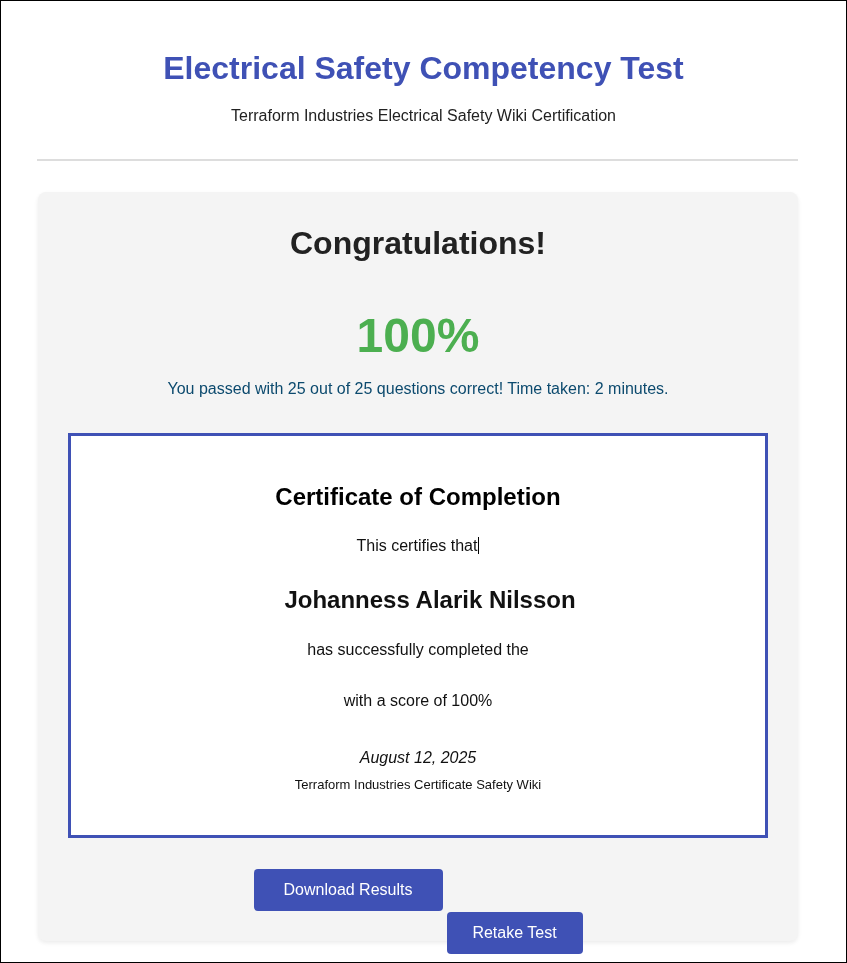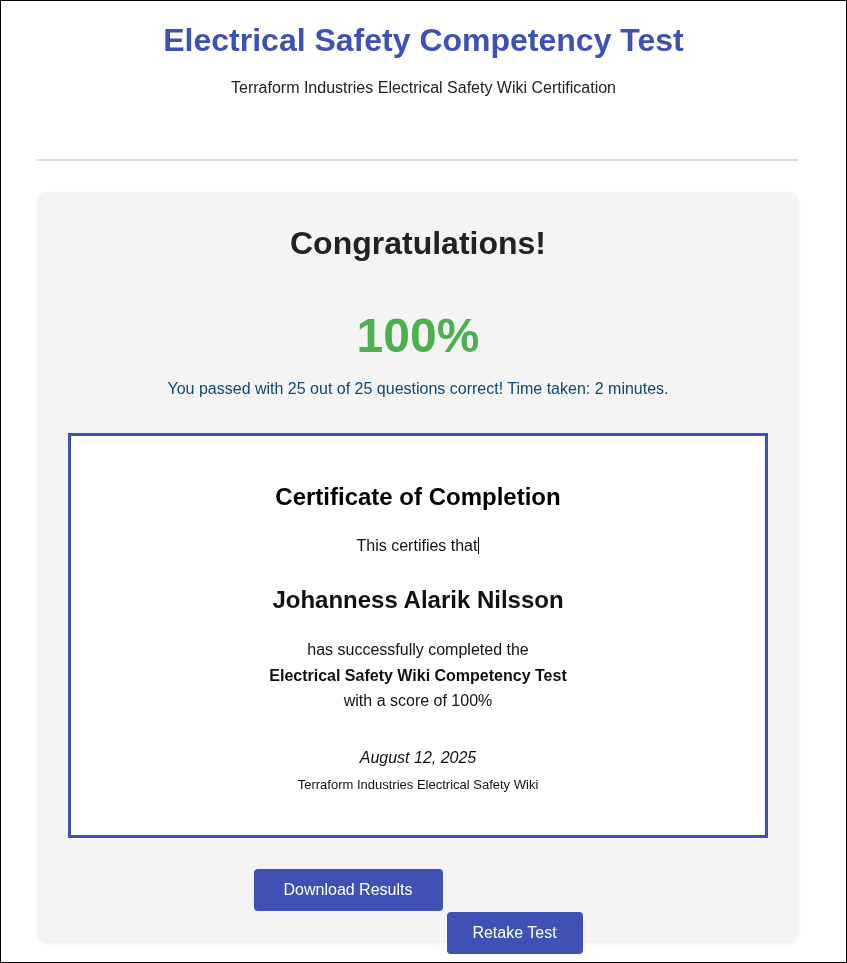--- a/index.html
+++ b/index.html
@@ -3,21 +3,21 @@
 <meta charset="utf-8">
 <style>
   * { box-sizing: border-box; margin: 0; padding: 0; }
   html, body { width: 847px; height: 963px; background: #ffffff; overflow: hidden; }
   body {
     font-family: "Liberation Sans", sans-serif;
     color: #222;
     border: 1px solid #000;
     position: relative;
   }
-  .header { text-align: center; padding-top: 20px; }
+  .header { text-align: center; padding-top: 48px; }
   .title {
     font-size: 32px; font-weight: bold; color: #3f51b5;
     line-height: 38px;
   }
   .subtitle {
     font-size: 16px; color: #222; margin-top: 20px; line-height: 18px;
   }
   .divider {
     position: absolute; left: 36px; top: 158px; width: 761px; height: 2px;
     background: #dddddd;
@@ -46,21 +46,21 @@
   }
   .cert-title {
     position: absolute; top: 47px; width: 100%;
     font-size: 24px; font-weight: bold; color: #000000; line-height: 28px;
   }
   .cert-line {
     position: absolute; width: 100%; font-size: 16px; color: #111; line-height: 18px;
   }
   .cert-name {
     position: absolute; top: 150px; width: 100%;
-    font-size: 24px; font-weight: bold; color: #111; line-height: 28px;
+    font-size: 24px; font-weight: bold; color: #111; line-height: 28px; margin-left: 12px;
   }
   .cert-bold { font-weight: bold; }
   .cert-date {
     position: absolute; top: 313px; width: 100%;
     font-size: 16px; font-style: italic; color: #111; line-height: 18px;
   }
   .cert-org {
     position: absolute; top: 341px; width: 100%;
     font-size: 13px; color: #111; line-height: 15px;
   }
@@ -96,23 +96,22 @@
 <div class="results-card">
   <h2 class="congrats">Congratulations!</h2>
   <div class="score">100%</div>
   <p class="summary">You passed with 25 out of 25 questions correct! Time taken: 2 minutes.</p>
 
   <div class="certificate">
     <h3 class="cert-title">Certificate of Completion</h3>
     <p class="cert-line" style="top:101px;"><span>This certifies that</span><span class="caret"></span></p>
     <div class="cert-name">Johanness Alarik Nilsson</div>
     <p class="cert-line" style="top:205px;">has successfully completed the</p>
-    <p class="cert-line cert-bold" style="top:231px;">Electrical Safety Wiki Competency Test</p>
     <p class="cert-line" style="top:256px;">with a score of 100%</p>
     <p class="cert-date">August 12, 2025</p>
-    <p class="cert-org">Terraform Industries Electrical Safety Wiki</p>
+    <p class="cert-org">Terraform Industries Certificate Safety Wiki</p>
   </div>
 
   <div class="actions">
     <button class="btn btn-primary btn-download">Download Results</button>
     <button class="btn btn-primary btn-retake">Retake Test</button>
   </div>
 </div>
 
 </body></html>

